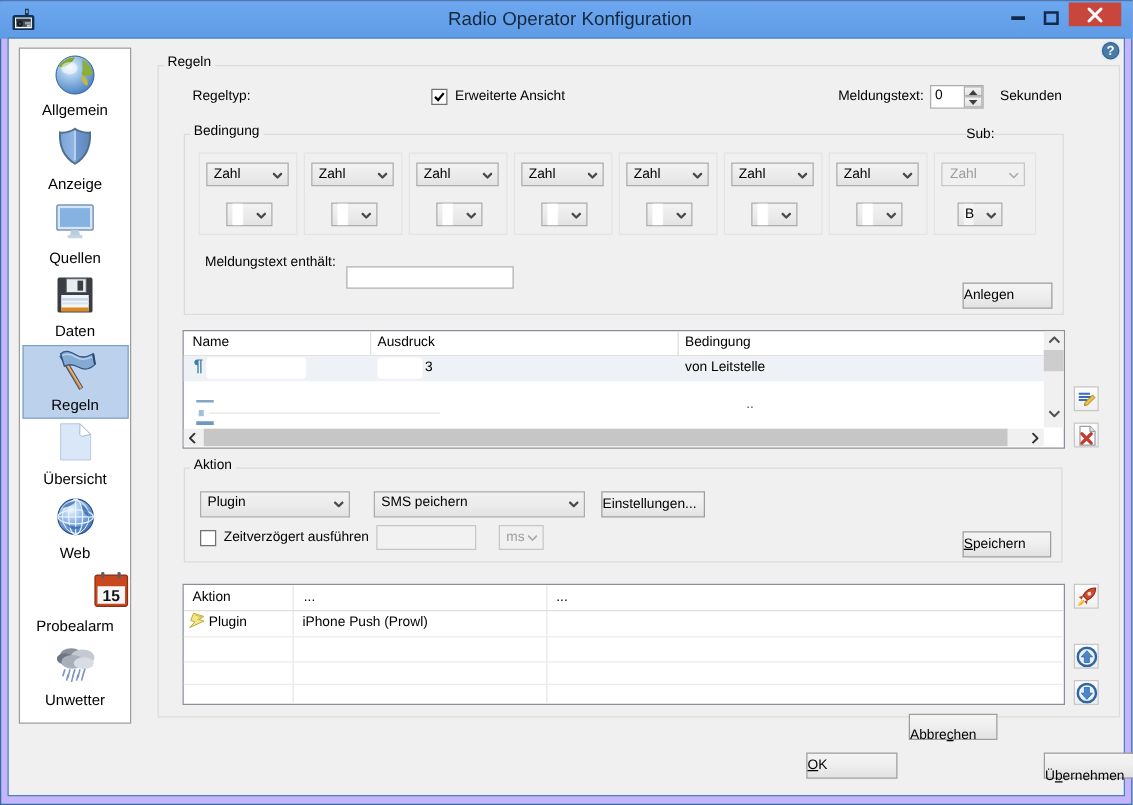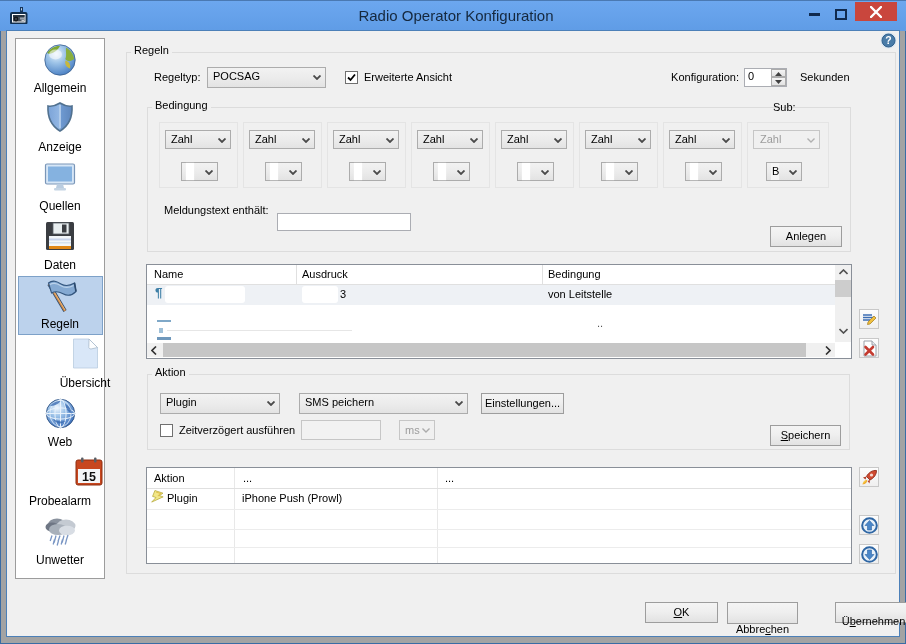--- a/index.html
+++ b/index.html
@@ -1,33 +1,33 @@
 <!DOCTYPE html>
 <html><head>
 <meta charset="utf-8">
 <style>
 * { margin:0; padding:0; box-sizing:border-box; }
 html,body { width:906px; height:644px; overflow:hidden; }
 body { font-family:"Liberation Sans", sans-serif; font-size:11px; color:#000; }
-#win { position:absolute; left:0; top:0; width:906px; height:644px; background:#a3a3a3; box-shadow:inset 0 0 0 1px #3A6CA4; }
+#win { position:absolute; left:0; top:0; width:906px; height:644px; background:#c4b5fd; box-shadow:inset 0 0 0 1px #3A6CA4; }
 #titlebar { position:absolute; left:0; top:0; width:906px; height:31px;
   background:linear-gradient(#6CA7EF,#5F9CE6); border-top:1px solid #4A79B2; }
 #title { position:absolute; left:6px; right:0; top:6px; text-align:center; font-size:15px; color:#15283E; }
 #client { position:absolute; left:7px; top:31px; width:892px; height:605px; background:#F0F0F0; box-shadow:0 0 0 1px #4C80B8; }
 .abs { position:absolute; }
 .gb { position:absolute; border:1px solid #DCDCDC; }
 .gblabel { position:absolute; background:#F0F0F0; padding:0 3px; }
 .combo { position:absolute; border:1px solid #ACACAC; background:linear-gradient(#F2F2F2,#EBEBEB 55%,#E3E3E3); }
 .combo .ct { position:absolute; left:5px; top:2px; }
 .chev { position:absolute; right:4px; top:7px; width:8px; height:5px; }
 .chev svg { display:block; }
 .combo-edit { position:absolute; border:1px solid #ACACAC; background:linear-gradient(#F2F2F2,#EBEBEB 55%,#E3E3E3); }
 .combo-edit .blob { position:absolute; left:4px; top:0px; bottom:0px; width:8px; background:#fff; box-shadow:0 0 1px 0 rgba(255,255,255,0.8); }
 .combo-dis { position:absolute; border:1px solid #C6C6C6; background:#F0F0F0; color:#9C9C9C; }
-.btn { position:absolute; border:1px solid #9D9D9D; background:linear-gradient(#F4F4F4,#EFEFEF 45%,#E2E2E2); text-align:center; }
+.btn { position:absolute; border:1px solid #9D9D9D; background:linear-gradient(#F4F4F4,#EFEFEF 45%,#E2E2E2); }
 .cb { position:absolute; width:13px; height:13px; border:1px solid #707070; background:#fff; }
 u { text-decoration:underline; }
 .tbl { position:absolute; border:1px solid #898F98; background:#fff; }
 .sideitem { position:absolute; left:9px; width:88px; text-align:center; font-size:12px; }
 .icon20 { position:absolute; width:20px; height:20px; border:1px solid #C8C8C8; background:linear-gradient(#FDFDFD,#EFEFEF); }
 </style>
 </head>
 <body>
 <div id="win">
   <div id="titlebar">
@@ -135,21 +135,21 @@
               <path d="M8 8 L24 35" stroke="#2C4A6E" stroke-width="3.6"></path>
               <path d="M8 8 L24 35" stroke="#C88848" stroke-width="2.2"></path>
               <path d="M8.5 8.5 L24 34" stroke="#F0B878" stroke-width="0.9"></path>
               <path d="M7.5 7 C12 3.5 16 5.5 20 8 C24 10.4 28.5 10 33.5 7 L35 15.5 C31 19.5 26.5 20.3 22 17.8 C18 15.6 13.5 15.3 10.5 17 Z" fill="#84A9D2" stroke="#33567E" stroke-width="1.1"></path>
               <path d="M9 8.5 C13 6 16.5 7.5 20 9.8 C23.5 12 28 11.8 32.5 9.5" stroke="#BBD2EA" stroke-width="1.2" fill="none"></path>
               <path d="M33.5 7 L35 15.5" stroke="#2C4A6E" stroke-width="1.6"></path>
             </svg>
           </div>
           <div>Regeln</div>
         </div>
-        <div class="sideitem" style="top: 307px; margin-left: 25px;">
+        <div class="sideitem" style="top: 307px;">
           <div style="height:38px;display:flex;align-items:flex-start;justify-content:center">
             <svg width="27" height="31" viewBox="0 0 27 31">
               <path d="M1.5 1 H17 L19 3 L25.5 9.5 V30 H1.5 Z" fill="#D9E7F8" stroke="#B9CBE0" stroke-width="0.8"></path>
               <path d="M17 1 L25.5 9.5 L19 11 C17.5 11 16.5 10 16.8 8.5 Z" fill="#FDFEFF" stroke="#A8BACC" stroke-width="0.8"></path>
             </svg>
           </div>
           <div>Übersicht</div>
         </div>
         <div class="sideitem" style="top: 367px;">
           <div style="height:37px;display:flex;align-items:flex-start;justify-content:center">
@@ -208,36 +208,28 @@
             </svg>
           </div>
           <div>Unwetter</div>
         </div>
       </div>
 
   <div class="gb" style="left:119px;top:21px;width:770px;height:522px"></div>
   <div class="gblabel" style="left:124px;top:13px">Regeln</div>
 
   <div class="abs" style="left:147px;top:40px">Regeltyp:</div>
-  <div class="combo" style="left:200px;top:36px;width:119px;height:21px">
-        <span class="ct">POCSAG</span>
-    <span class="chev">
-          <svg width="8" height="5" viewBox="0 0 8 5">
-            <path d="M0.5 0.5 L4 4 L7.5 0.5" stroke="#4A4A4A" stroke-width="1.8" fill="none"></path>
-          </svg>
-        </span>
-      </div>
   <div class="cb" style="left:338px;top:40px">
         <svg style="position:absolute;left:1px;top:1px" width="9" height="9" viewBox="0 0 9 9">
           <path d="M1 4.5 L3.5 7 L8 1.5" stroke="#000" stroke-width="1.8" fill="none"></path>
         </svg>
       </div>
   <div class="abs" style="left:357px;top:40px">Erweiterte Ansicht</div>
 
-  <div class="abs" style="left:630px;top:40px;width:102px;text-align:right">Konfiguration:</div>
+  <div class="abs" style="left:630px;top:40px;width:102px;text-align:right">Meldungstext:</div>
   <div class="abs" style="left:737px;top:37px;width:43px;height:19px;background:#fff;border:1px solid #ABADB3">
     <span style="position:absolute;left:3px;top:1px">0</span>
     <div style="position:absolute;right:0;top:0;width:15px;height:8px;background:linear-gradient(#F4F4F4,#E2E2E2);border:1px solid #ACACAC">
       <svg style="position:absolute;left:3px;top:2px" width="7" height="4" viewBox="0 0 7 4">
             <path d="M0 4 L3.5 0 L7 4 Z" fill="#404040"></path>
           </svg>
     </div>
     <div style="position:absolute;right:0;bottom:0;width:15px;height:9px;background:linear-gradient(#F4F4F4,#E2E2E2);border:1px solid #ACACAC">
       <svg style="position:absolute;left:3px;top:2px" width="7" height="4" viewBox="0 0 7 4">
             <path d="M0 0 L3.5 4 L7 0 Z" fill="#404040"></path>
@@ -514,17 +506,17 @@
     </svg>
   </div>
   <div class="icon20" style="left:852px;top:513px">
     <svg style="position:absolute;left:1px;top:1px" width="17" height="17" viewBox="0 0 17 17">
       <circle cx="8.5" cy="8.5" r="7.3" fill="#E8F1FA" stroke="#2E66A4" stroke-width="2"></circle>
       <path d="M8.5 13.5 L13 8.5 H10.5 V4 H6.5 V8.5 H4 Z" fill="#4A86C8" stroke="#2E66A4" stroke-width="0.6"></path>
     </svg>
   </div>
 
   <div class="btn" style="left:638px;top:571px;width:73px;height:21px;padding-top:3px"><u>O</u>K</div>
-  <div class="btn" style="left:720px;top:571px;width:71px;height:21px;padding-top:20px">Abbre<u>c</u>hen</div>
+  <div class="btn" style="left:720px;top:540px;width:71px;height:21px;padding-top:10px">Abbre<u>c</u>hen</div>
   <div class="btn" style="left:828px;top:571px;width:77px;height:21px;padding-top:12px">Ü<u>b</u>ernehmen</div>
 
   </div>
 </div>
 
 </body></html>

